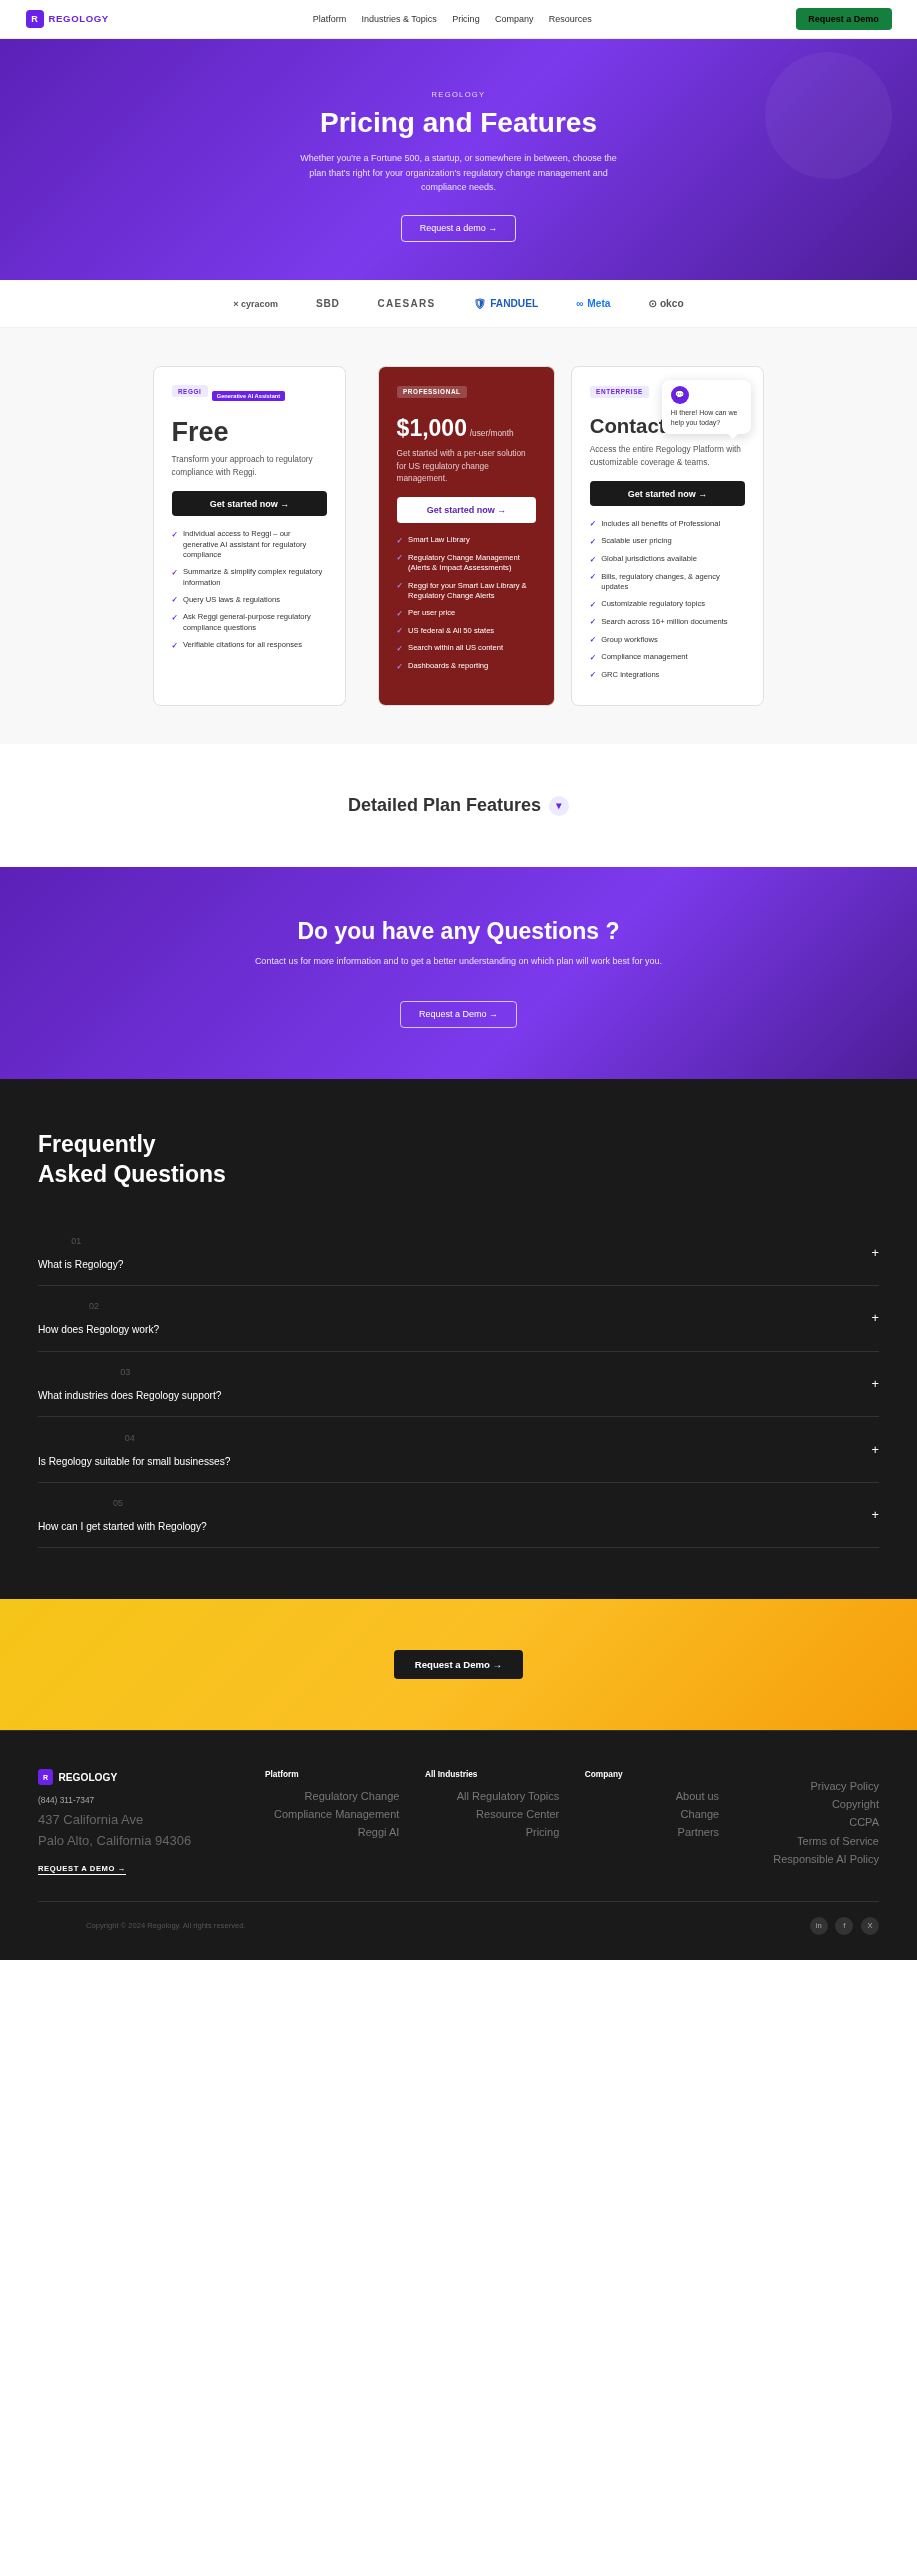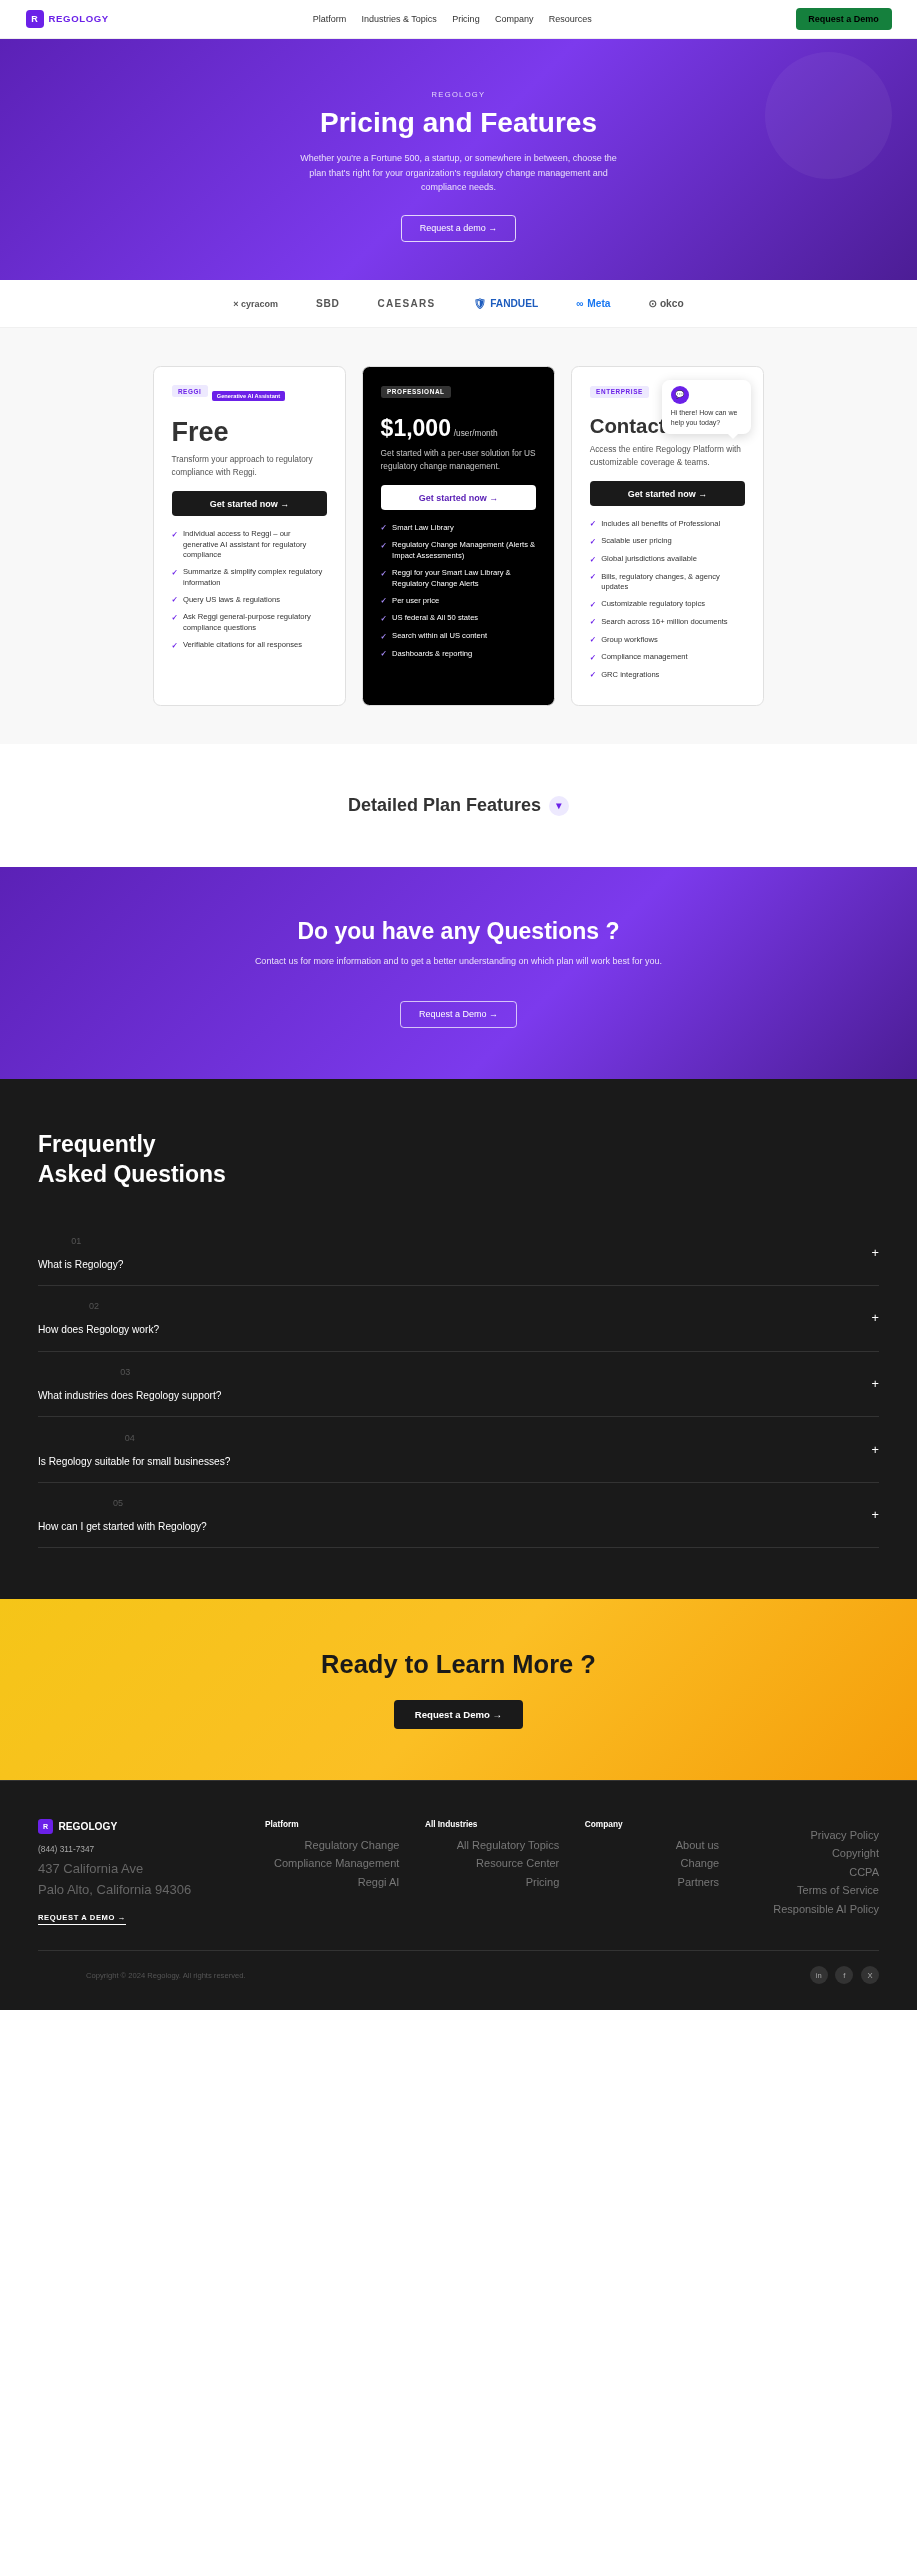--- a/index.html
+++ b/index.html
@@ -39,21 +39,21 @@
     .logo-item.sbd { font-weight: 900; letter-spacing: 0.6px; }
     .logo-item.caesars { font-size: 10px; text-transform: uppercase; letter-spacing: 1.3px; }
     .logo-item.fanduel { color: #1d5cbe; font-weight: 800; }
     .logo-item.meta { color: #1877f2; font-weight: 700; }
 
     
     .pricing-section { padding: 38px 25.5px; background: #f8f8f8; }
     .pricing-grid { display: grid; grid-template-columns: 1fr 1fr 1fr; gap: 15.3px; max-width: 612px; margin: 0 auto; }
 
     .plan-card { background: #fff; border-radius: 7.6px; padding: 18px; border: 0.6px solid #e0e0e0; }
-    .plan-card.professional { background: #000000; color: #fff; }
+    .plan-card.professional { background: #7f1d1d; color: #fff; margin-left: 16px; }
     .plan-card.enterprise { background: #fff; position: relative; }
 
     .plan-badge { display: inline-block; padding: 2.5px 6.4px; border-radius: 2.5px; font-size: 6.4px; font-weight: 700; letter-spacing: 0.6px; text-transform: uppercase; margin-bottom: 10.2px; }
     .badge-free { background: #ede9fe; color: #6b21e8; }
     .badge-professional { background: rgba(255,255,255,0.2); color: #fff; }
     .badge-enterprise { background: #ede9fe; color: #6b21e8; }
 
     .plan-price { font-size: 23px; font-weight: 800; margin-bottom: 2.5px; }
     .plan-price-unit { font-size: 9px; font-weight: 400; }
     .plan-price.free-price { font-size: 27px; }
@@ -290,21 +290,20 @@
   <div class="faq-item">
     <div class="faq-left">
       <span class="faq-num">05</span>
       <span class="faq-question">How can I get started with Regology?</span>
     </div>
     <span class="faq-icon">+</span>
   </div>
 </section>
 
 <section class="cta-banner">
-  <h2 class="cta-title">Ready to Learn More ?</h2>
   <button class="cta-btn">Request a Demo →</button>
 </section>
 
 <footer>
   <div class="footer-grid">
     <div class="footer-brand">
       <div class="footer-logo">
         <div class="footer-logo-icon">R</div>
         <span>REGOLOGY</span>
       </div>

